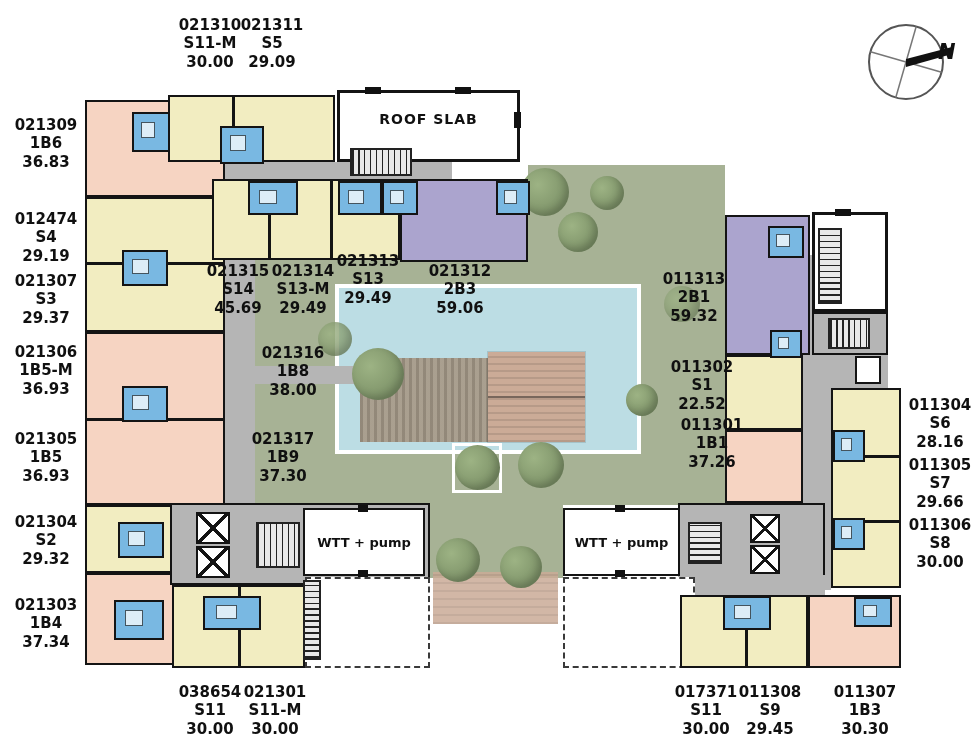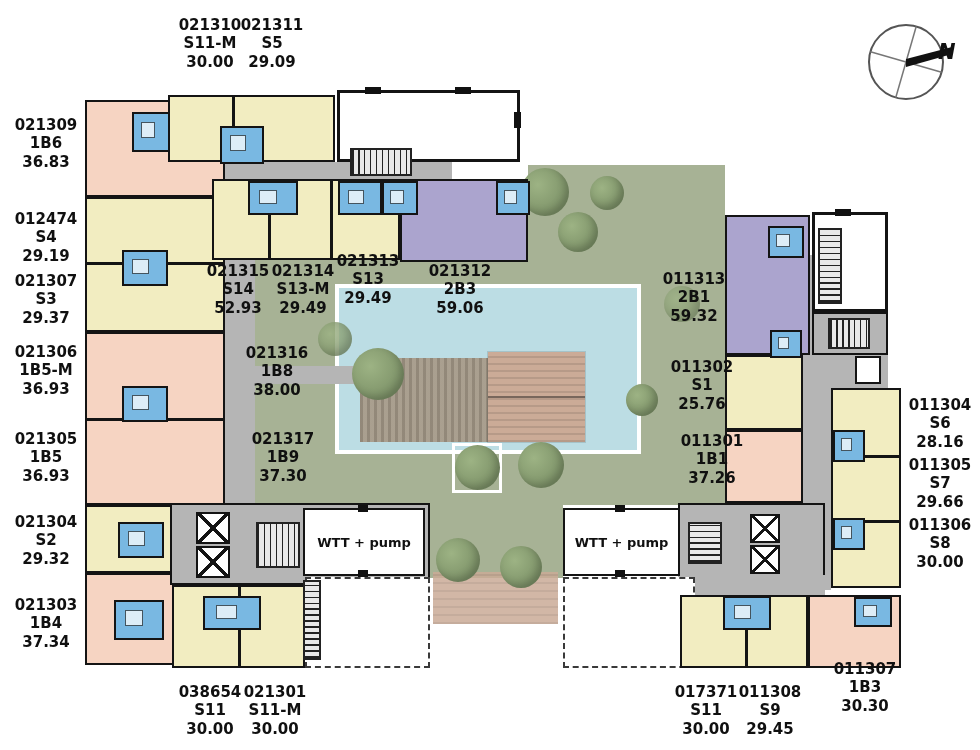--- a/index.html
+++ b/index.html
@@ -145,20 +145,23 @@
 
   <div class="abs tick" style="left:358px;top:505px;width:10px;height:7px;z-index:12"></div>
   <div class="abs tick" style="left:358px;top:570px;width:10px;height:7px;z-index:12"></div>
   <div class="abs tick" style="left:615px;top:505px;width:10px;height:7px;z-index:12"></div>
   <div class="abs tick" style="left:615px;top:570px;width:10px;height:7px;z-index:12"></div>
   <div class="abs tick" style="left:365px;top:87px;width:16px;height:7px;z-index:12"></div>
   <div class="abs tick" style="left:455px;top:87px;width:16px;height:7px;z-index:12"></div>
   <div class="abs tick" style="left:514px;top:112px;width:7px;height:16px;z-index:12"></div>
   <div class="abs tick" style="left:835px;top:209px;width:16px;height:7px;z-index:12"></div>
 
+  <div class="box-label" style="left:337px;top:90px;width:183px;height:58px;font-size:14px;letter-spacing:1px;">
+    <span>ROOF SLAB</span>
+  </div>
   <div class="box-label" style="left:303px;top:508px;width:122px;height:68px;font-size:13px;">
     <span>WTT + pump</span>
   </div>
   <div class="box-label" style="left:563px;top:508px;width:117px;height:68px;font-size:13px;">
     <span>WTT + pump</span>
   </div>
 
   <svg style="position:absolute;left:862px;top:16px;z-index:30" width="100" height="95" viewBox="0 0 100 95">
     <circle cx="44" cy="46" r="37" fill="none" stroke="#555" stroke-width="2"></circle>
     <g transform="rotate(16 44 46)" stroke="#777" stroke-width="1.5">
@@ -213,58 +216,58 @@
         <div>29.32</div>
       </div>
       <div class="unit-label" style="left: 46px; top: 596px;">
         <div>021303</div>
         <div>1B4</div>
         <div>37.34</div>
       </div>
       <div class="unit-label" style="left: 238px; top: 262px;">
         <div>021315</div>
         <div>S14</div>
-        <div>52.93</div>
+        <div>45.69</div>
       </div>
       <div class="unit-label" style="left: 303px; top: 262px;">
         <div>021314</div>
         <div>S13-M</div>
         <div>29.49</div>
       </div>
       <div class="unit-label" style="left: 368px; top: 252px;">
         <div>021313</div>
         <div>S13</div>
         <div>29.49</div>
       </div>
       <div class="unit-label" style="left: 460px; top: 262px;">
         <div>021312</div>
         <div>2B3</div>
         <div>59.06</div>
       </div>
-      <div class="unit-label" style="left: 277px; top: 344px;">
+      <div class="unit-label" style="left: 293px; top: 344px;">
         <div>021316</div>
         <div>1B8</div>
         <div>38.00</div>
       </div>
       <div class="unit-label" style="left: 283px; top: 430px;">
         <div>021317</div>
         <div>1B9</div>
         <div>37.30</div>
       </div>
       <div class="unit-label" style="left: 694px; top: 270px;">
         <div>011313</div>
         <div>2B1</div>
         <div>59.32</div>
       </div>
       <div class="unit-label" style="left: 694px; top: 358px; margin-left: 8px;">
         <div>011302</div>
         <div>S1</div>
-        <div>25.76</div>
-      </div>
-      <div class="unit-label" style="left: 712px; top: 432px;">
+        <div>22.52</div>
+      </div>
+      <div class="unit-label" style="left: 712px; top: 416px;">
         <div>011301</div>
         <div>1B1</div>
         <div>37.26</div>
       </div>
       <div class="unit-label" style="left: 940px; top: 396px;">
         <div>011304</div>
         <div>S6</div>
         <div>28.16</div>
       </div>
       <div class="unit-label" style="left: 940px; top: 456px;">
@@ -290,19 +293,19 @@
       <div class="unit-label" style="left: 706px; top: 683px;">
         <div>017371</div>
         <div>S11</div>
         <div>30.00</div>
       </div>
       <div class="unit-label" style="left: 770px; top: 683px;">
         <div>011308</div>
         <div>S9</div>
         <div>29.45</div>
       </div>
-      <div class="unit-label" style="left: 865px; top: 660px;">
+      <div class="unit-label" style="left: 865px; top: 683px;">
         <div>011307</div>
         <div>1B3</div>
         <div>30.30</div>
       </div>
     </div>
 </div>
 
 </body></html>

